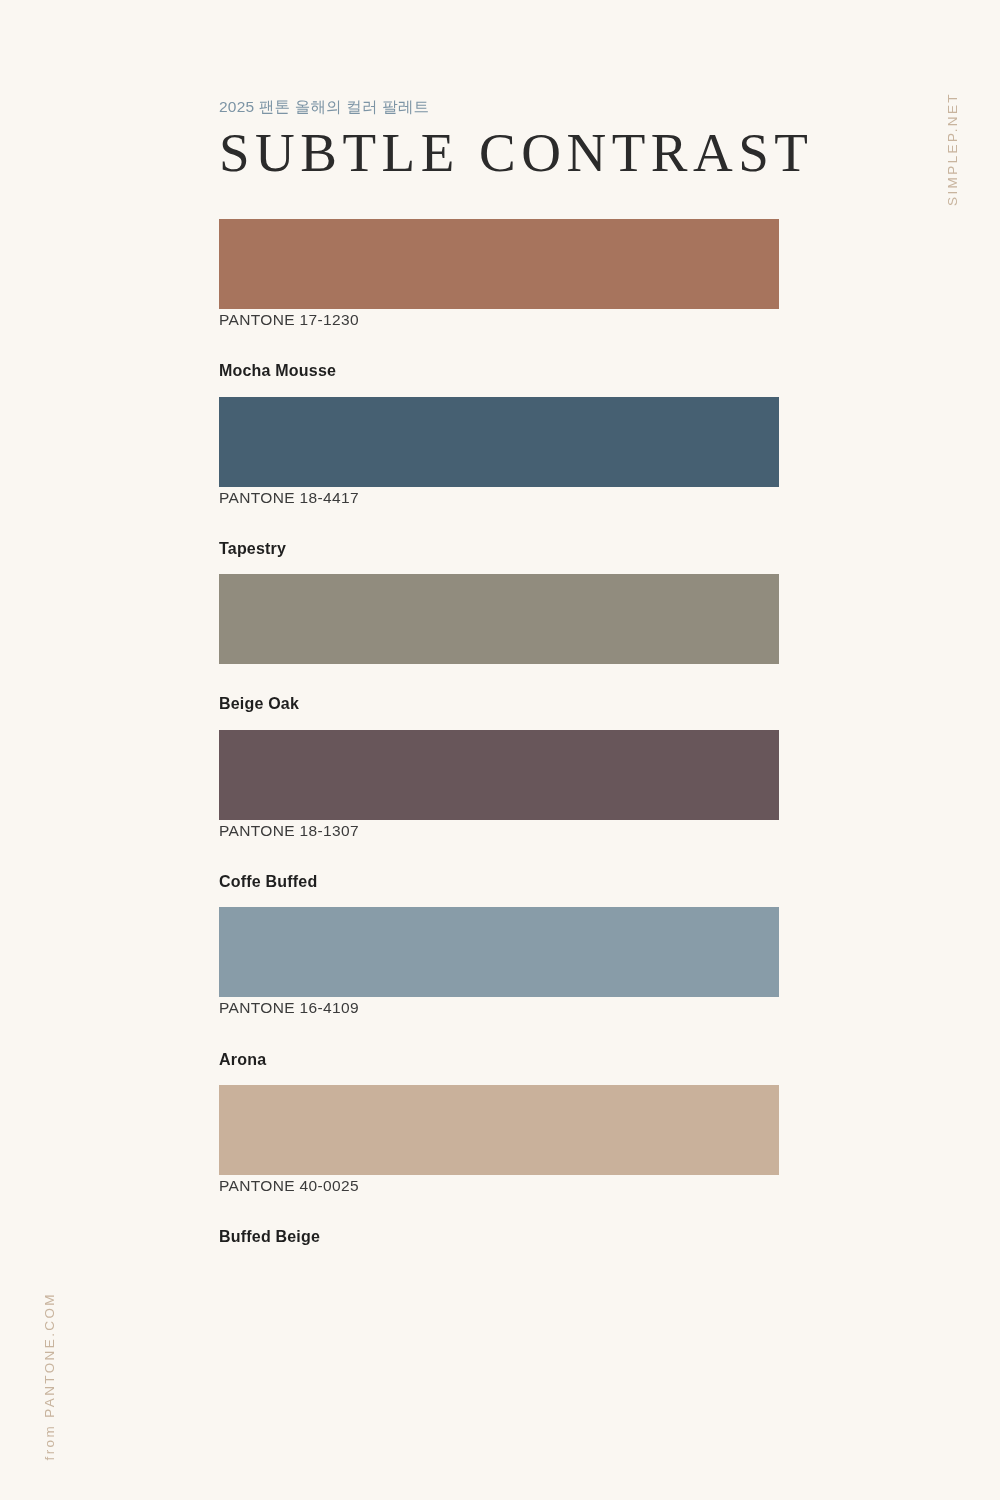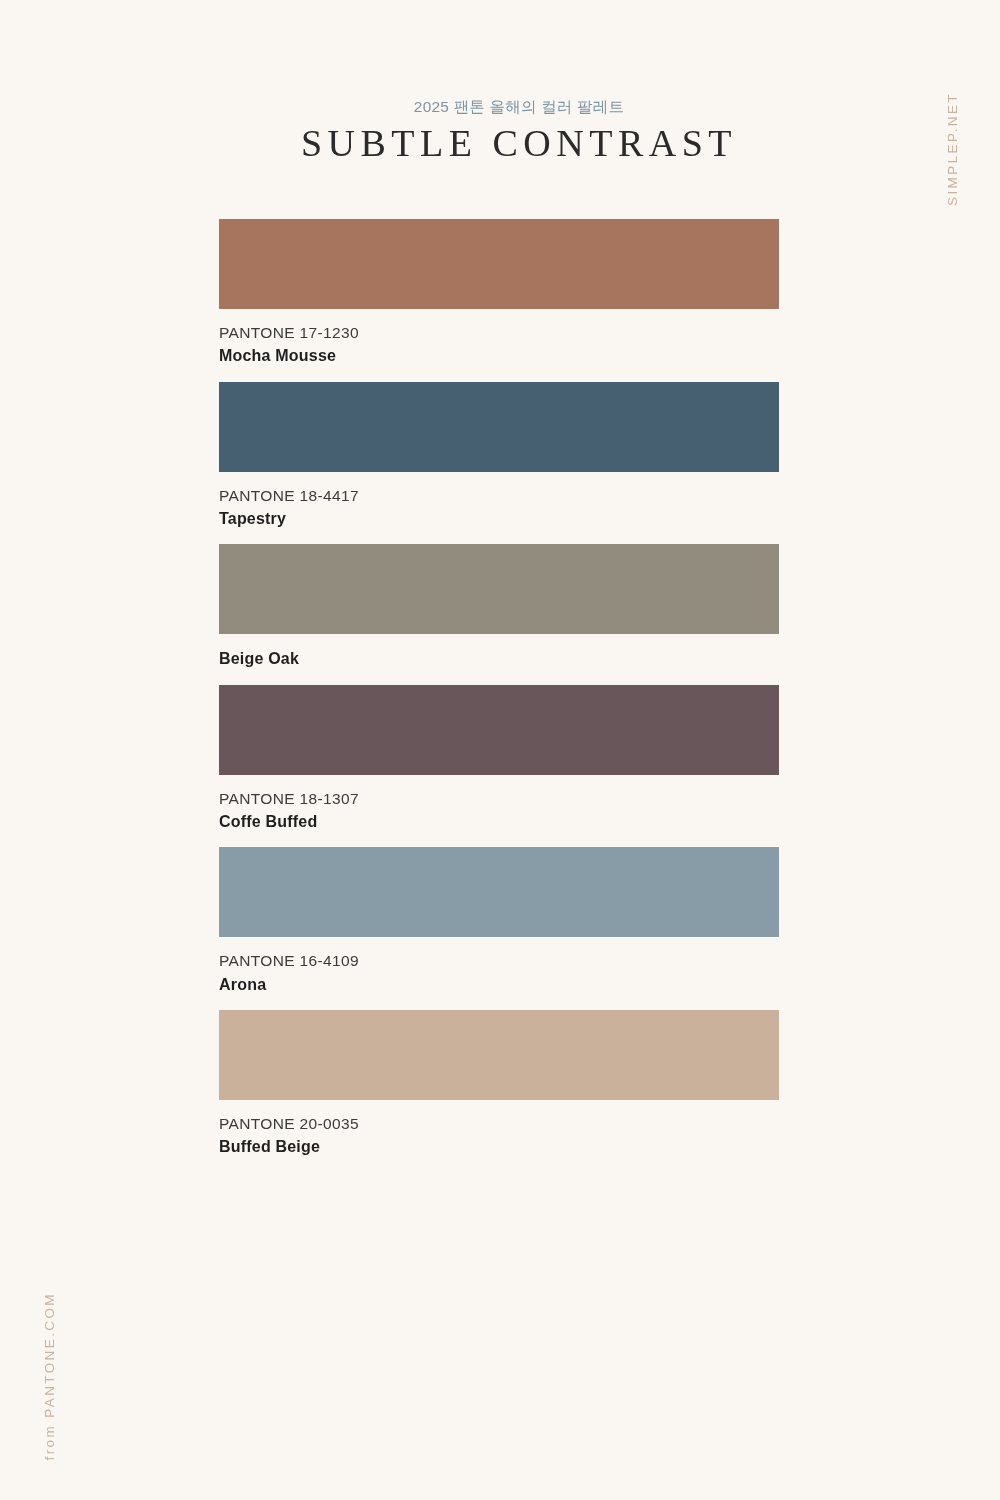--- a/index.html
+++ b/index.html
@@ -40,33 +40,32 @@
     left: 42px;
     bottom: 40px;
   }
 
   
   .header {
     position: absolute;
     left: 219px;
     top: 96px;
     width: 600px;
-    text-align: center;
   }
   .kicker {
     font-size: 15.5px;
     color: #7C94A5;
     letter-spacing: 0.2px;
     line-height: 1.4;
     margin: 0 0 6px 0;
     font-family: "Liberation Sans", sans-serif;
   }
   .title {
     font-family: "Liberation Serif", serif;
-    font-size: 38px;
+    font-size: 55px;
     letter-spacing: 5.5px;
     color: #2B2B2B;
     line-height: 1.05;
     margin: 0;
     font-weight: 400;
     white-space: nowrap;
   }
 
   
   .swatches {
@@ -78,36 +77,36 @@
   .swatch-item {
     width: 560px;
     margin-bottom: 14px;
   }
   .swatch-chip {
     width: 560px;
     height: 90px;
     display: block;
   }
   .swatch-meta {
-    padding-top: 13px;
     padding-bottom: 0;
   }
   .swatch-code {
     font-size: 15.5px;
     color: #3B3B3B;
     letter-spacing: 0.35px;
     line-height: 1.45;
     font-weight: 400;
   }
   .swatch-name {
     font-size: 16px;
     color: #1F1F1F;
     letter-spacing: 0.2px;
     line-height: 1.45;
     font-weight: 700;
+    margin-top: 28px;
   }
 </style>
 </head>
 <body style="background: rgb(250, 247, 242);">
 
 <div class="page">
 
   <div class="side-label right" style="color: rgb(200, 180, 158);">SIMPLEP.NET</div>
 
   <div class="header">
@@ -146,21 +145,21 @@
       <div class="swatch-item">
         <div class="swatch-chip" style="background: rgb(136, 156, 168);"></div>
         <div class="swatch-meta">
           <div class="swatch-code">PANTONE 16-4109</div>
           <div class="swatch-name">Arona</div>
         </div>
       </div>
       <div class="swatch-item">
         <div class="swatch-chip" style="background: rgb(201, 177, 155);"></div>
         <div class="swatch-meta">
-          <div class="swatch-code">PANTONE 20-0035</div>
+          <div class="swatch-code">PANTONE 40-0025</div>
           <div class="swatch-name">Buffed Beige</div>
         </div>
       </div>
     </div>
 
   <div class="side-label left" style="color: rgb(200, 180, 158);">from PANTONE.COM</div>
 
 </div>
 
 </body></html>

